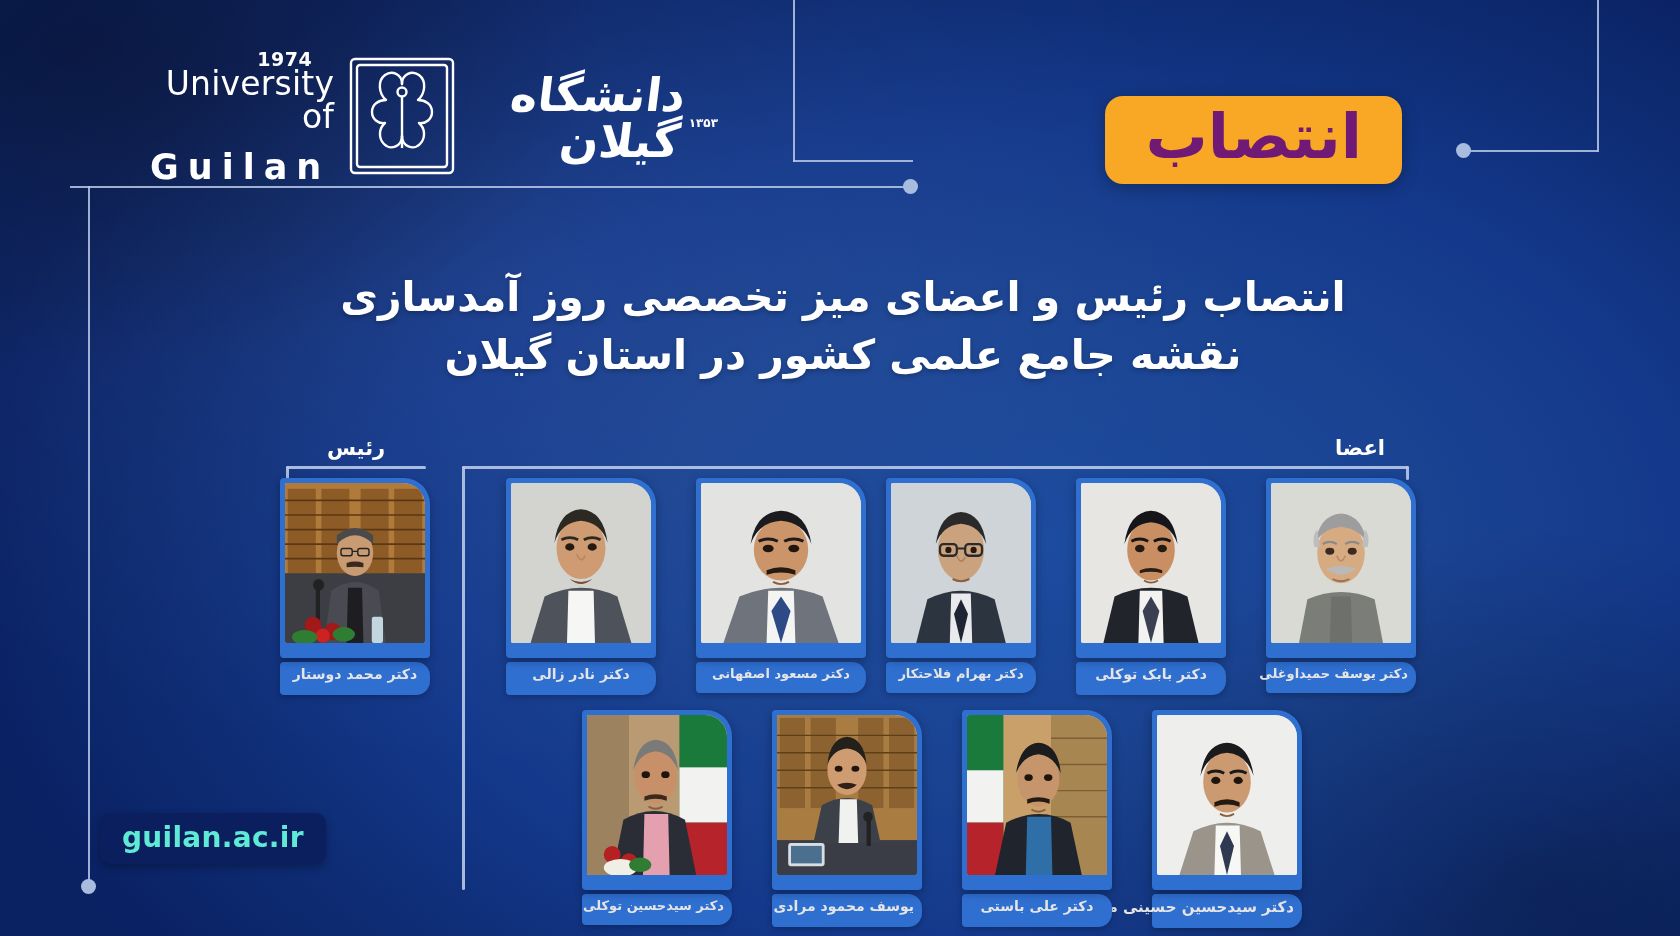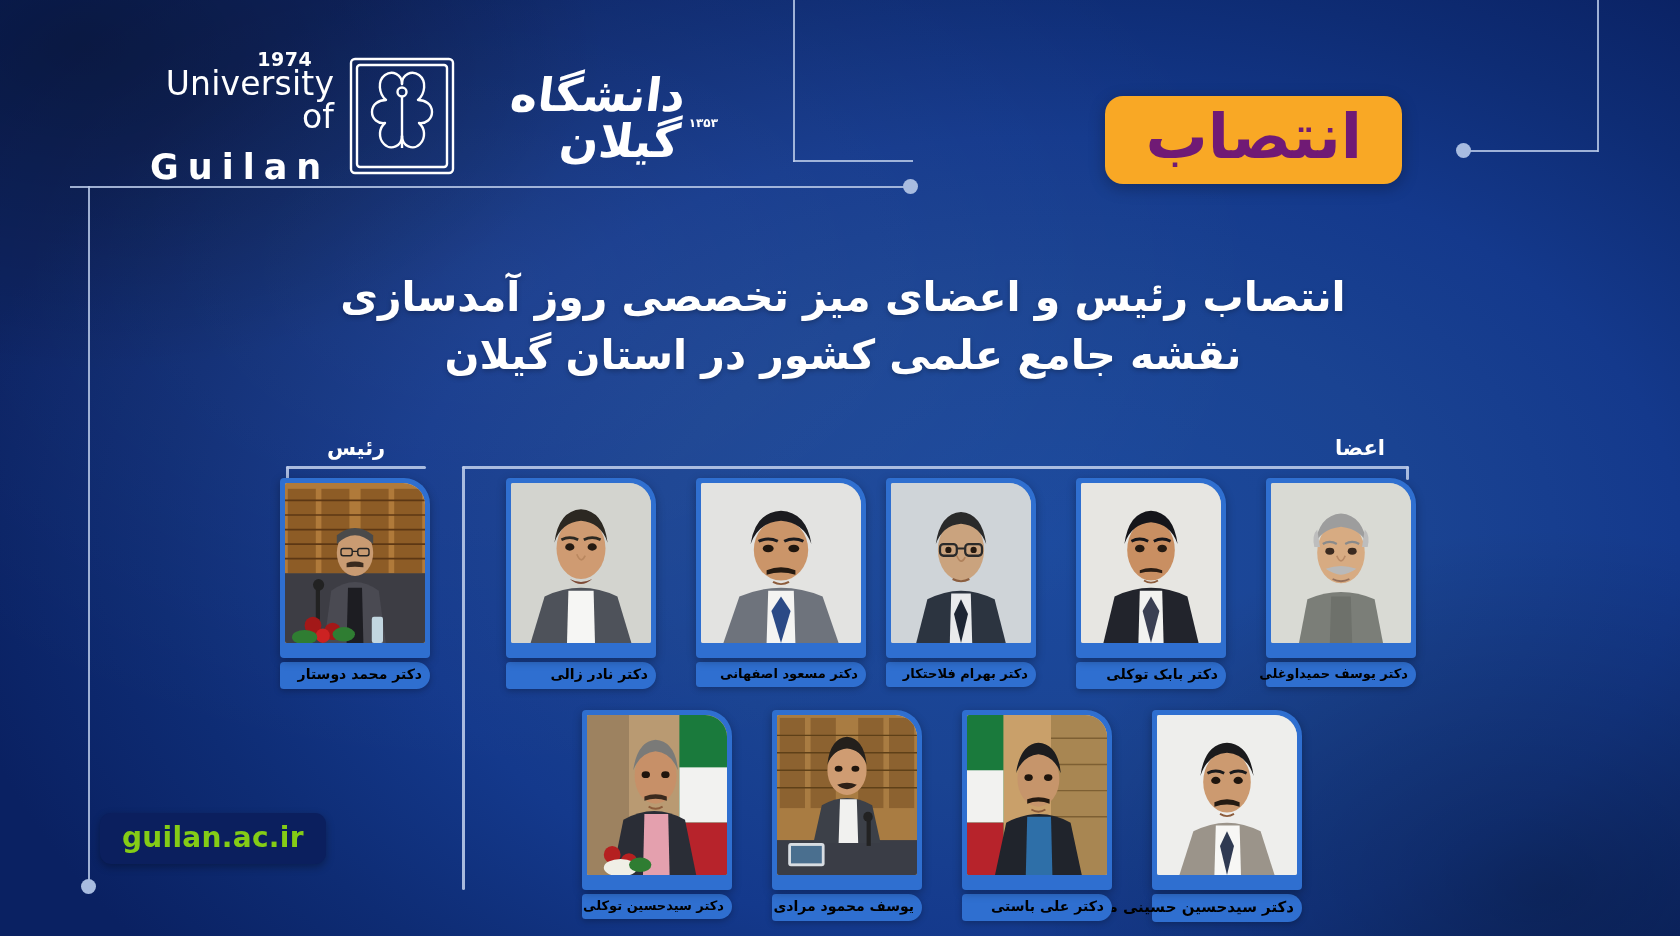--- a/index.html
+++ b/index.html
@@ -89,34 +89,35 @@
   .frame .photo{
     width:100%;height:100%;
     border-radius:2px 22px 2px 2px;
     overflow:hidden;position:relative;display:block;
     background:#c9c9c4;
   }
   .photo svg{display:block;width:100%;height:100%;}
   .namebar{
     margin-top:4px;
     background:#2f6fd0;
-    color:#000000;
+    color:#e5e5e5;
     font-size:14px;font-weight:bold;
+    text-align:center;
     border-radius:4px 14px 14px 4px;
-    padding:4px 8px 5px 8px;
+    padding:4px 8px 11px 8px;
     white-space:nowrap;
     box-shadow:0 2px 6px rgba(0,0,0,.25);
     line-height:1.25;
   }
   .namebar.wide{font-size:13px;}
 
   
   .url-badge{
     position:absolute;left:100px;bottom:72px;z-index:8;
-    background:#0b1f5e;color:#84cc16;
+    background:#0b1f5e;color:#5eead4;
     border-radius:11px;
     padding:8px 22px 10px 22px;
     font-size:28px;font-weight:bold;letter-spacing:.3px;
     direction:ltr;
     box-shadow:0 3px 9px rgba(0,0,0,.3);
   }
 </style>
 </head>
 <body>
 

